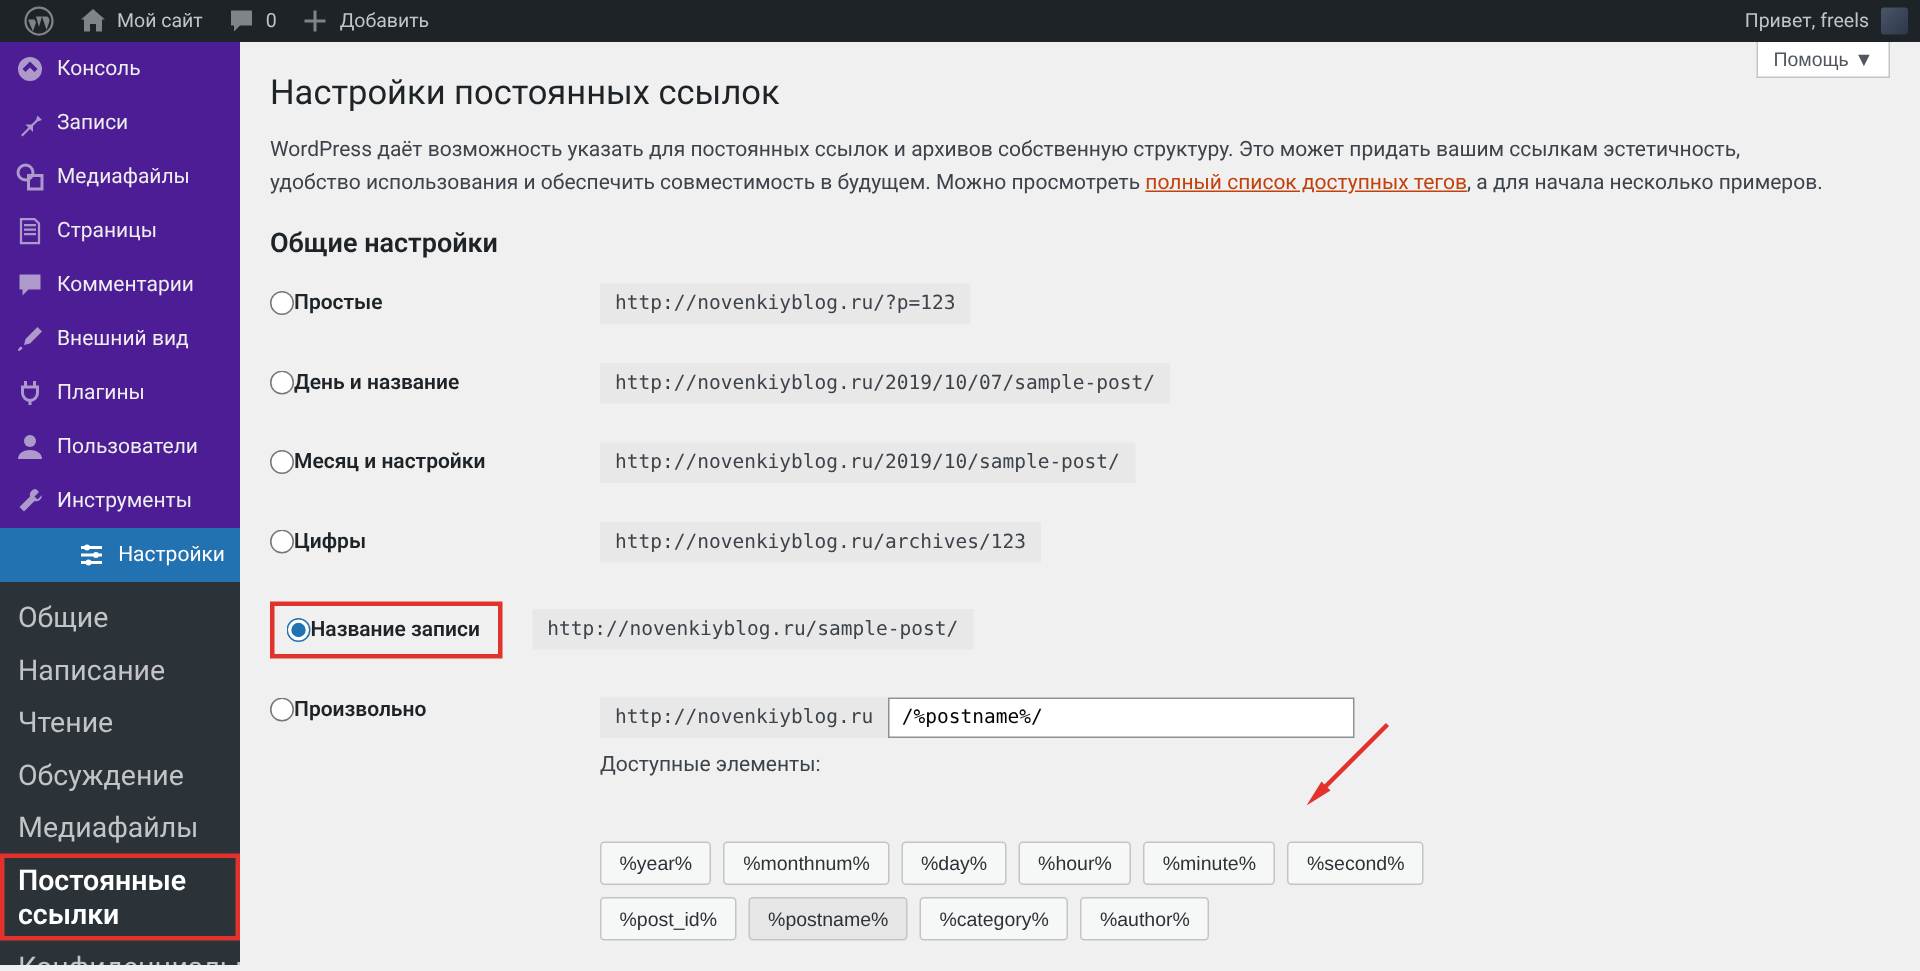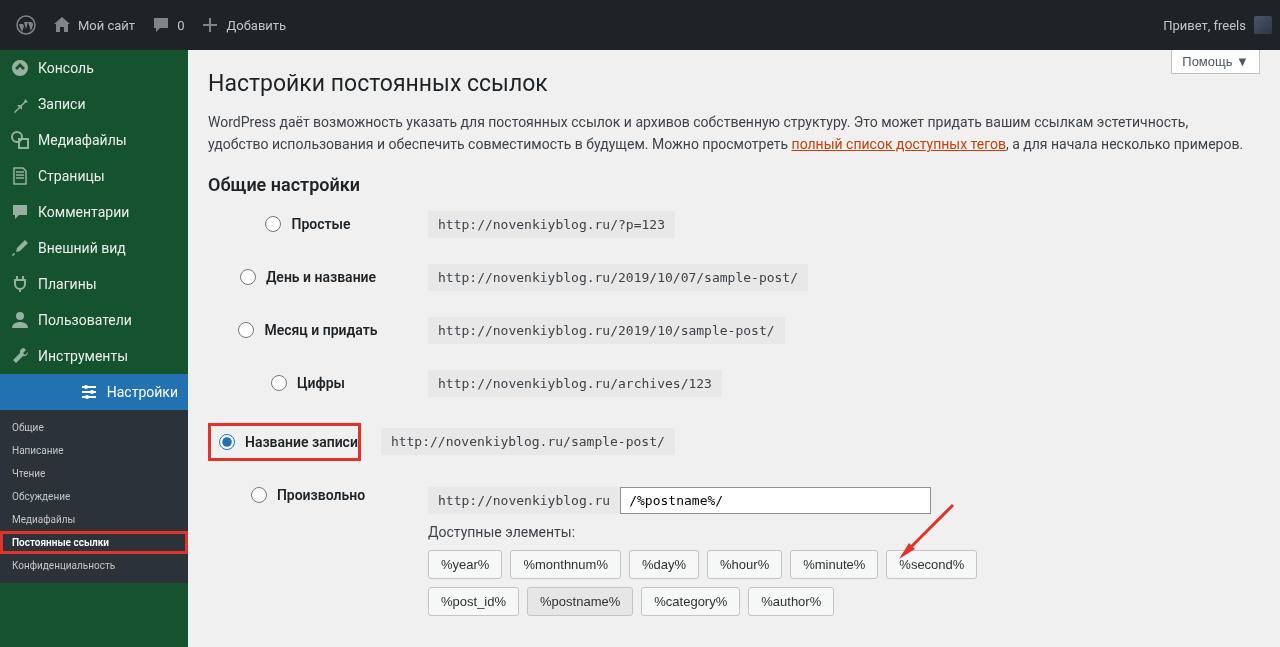--- a/index.html
+++ b/index.html
@@ -1,60 +1,60 @@
 <!DOCTYPE html>
 <html><head>
 <meta charset="utf-8">
 <style>
 * { margin: 0; padding: 0; box-sizing: border-box; }
 body { font-family: -apple-system, BlinkMacSystemFont, "Segoe UI", Roboto, sans-serif; font-size: 13px; color: #3c434a; background: #f0f0f1; width: 1280px; height: 647px; overflow: hidden; }
 
 
-.adminbar { background: #1d2327; color: #c3c4c7; height: 50px; display: flex; align-items: center; justify-content: space-between; padding: 0 8px; font-size: 13px; }
+.adminbar { background: #1d2327; color: #c3c4c7; height: 28px; display: flex; align-items: center; justify-content: space-between; padding: 0 8px; font-size: 13px; }
 .adminbar-left { display: flex; align-items: center; gap: 0; }
 .adminbar-item { display: flex; align-items: center; gap: 6px; padding: 0 8px; height: 32px; color: #c3c4c7; cursor: pointer; }
 .adminbar-right { display: flex; align-items: center; gap: 8px; }
 .avatar { width: 18px; height: 18px; background: linear-gradient(135deg, #4a5568, #2d3748); border-radius: 2px; }
 
 
 .wrap { display: flex; height: calc(647px - 32px); }
 
 
-.sidebar { width: 188px; background: #14532d; color: #c3c4c7; font-size: 14px; overflow-y: auto; }
+.sidebar { width: 160px; background: #4c1d95; color: #c3c4c7; font-size: 14px; overflow-y: auto; }
 .menu-item { display: flex; align-items: center; gap: 8px; padding: 8px 10px; cursor: pointer; color: #eee; }
 .menu-item.current { background: #2271b1; color: #fff; position: relative; justify-content: flex-end; }
 .menu-item.current::after { content: ''; position: absolute; right: -8px; top: 50%; transform: translateY(-50%); border: 8px solid transparent; border-right-color: #f0f0f1; }
 .menu-icon { width: 20px; height: 20px; display: flex; align-items: center; justify-content: center; fill: currentColor; opacity: 0.6; }
 .menu-item.current .menu-icon { opacity: 1; }
 .submenu { background: #2c3338; padding: 6px 0; }
-.submenu-item { padding: 6px 12px; color: #c3c4c7; font-size: 10px; cursor: pointer; }
+.submenu-item { padding: 6px 12px; color: #c3c4c7; font-size: 19px; cursor: pointer; }
 .submenu-item.current { color: #fff; font-weight: 600; }
 .submenu-item.hl { outline: 3px solid #e2322c; outline-offset: -3px; }
 
 
 .content { flex: 1; background: #f0f0f1; padding: 10px 20px 20px 20px; position: relative; overflow: hidden; }
 .help-btn { position: absolute; top: 0; right: 20px; background: #fff; border: 1px solid #c3c4c7; border-top: none; padding: 4px 10px; font-size: 13px; cursor: pointer; color: #50575e; }
 h1 { font-size: 23px; font-weight: 400; margin: 10px 0 14px 0; color: #1d2327; }
 .intro { font-size: 14px; line-height: 1.6; color: #3c434a; margin-bottom: 18px; max-width: 1040px; }
 .intro a { color: #c2410c; }
 h2 { font-size: 18px; font-weight: 600; margin: 12px 0 16px 0; color: #1d2327; }
 
 .form-row { display: flex; align-items: center; gap: 20px; margin-bottom: 26px; }
-.radio-label { display: flex; align-items: center; gap: 10px; width: 200px; font-size: 14px; color: #1d2327; font-weight: 600; cursor: pointer; justify-content: center; }
+.radio-label { display: flex; align-items: center; width: 200px; font-size: 14px; color: #1d2327; font-weight: 600; cursor: pointer; }
 .radio-label input[type=radio] { width: 16px; height: 16px; accent-color: #2271b1; }
 .code-sample { background: #e8e8e8; padding: 6px 10px; font-family: Menlo, Monaco, Consolas, monospace; font-size: 13px; color: #3c434a; }
-.hl-box { border: 3px solid #e2322c; padding: 8px 0 8px 0; display: inline-flex; }
+.hl-box { border: 3px solid #e2322c; padding: 8px 12px 8px 0; display: inline-flex; }
 
 .custom-row { display: flex; align-items: flex-start; gap: 20px; }
 .custom-input-area { display: flex; flex-direction: column; gap: 10px; }
 .custom-url { display: flex; align-items: center; }
 .prefix { background: #e8e8e8; padding: 6px 10px; font-family: Menlo, Monaco, Consolas, monospace; font-size: 13px; }
 .perm-input { border: 1px solid #8c8f94; padding: 5px 8px; font-family: Menlo, Monaco, Consolas, monospace; font-size: 13px; width: 311px; background: #fff; }
 .tags-label { font-size: 14px; color: #3c434a; }
-.tags { display: flex; flex-wrap: wrap; gap: 8px; max-width: 640px; }
+.tags { display: flex; flex-wrap: wrap; gap: 8px; max-width: 640px; margin-top: 33px; }
 .tag-btn { background: #f6f7f7; border: 1px solid #c3c4c7; padding: 6px 12px; font-size: 13px; cursor: pointer; color: #2c3338; border-radius: 3px; }
 .tag-btn.active { background: #e6e6e6; }
 
 .arrow { position: absolute; left: 705px; top: 445px; pointer-events: none; }
 </style>
 </head>
 <body>
 
 <div class="adminbar">
   <div class="adminbar-left">
@@ -188,21 +188,21 @@
       <label class="radio-label">
         <input type="radio" name="perm" style="">
         <span>День и название</span>
       </label>
       <code class="code-sample">http://novenkiyblog.ru/2019/10/07/sample-post/</code>
     </div>
 
     <div class="form-row">
       <label class="radio-label">
         <input type="radio" name="perm" style="">
-        <span>Месяц и придать</span>
+        <span>Месяц и настройки</span>
       </label>
       <code class="code-sample">http://novenkiyblog.ru/2019/10/sample-post/</code>
     </div>
 
     <div class="form-row">
       <label class="radio-label">
         <input type="radio" name="perm" style="">
         <span>Цифры</span>
       </label>
       <code class="code-sample">http://novenkiyblog.ru/archives/123</code>

